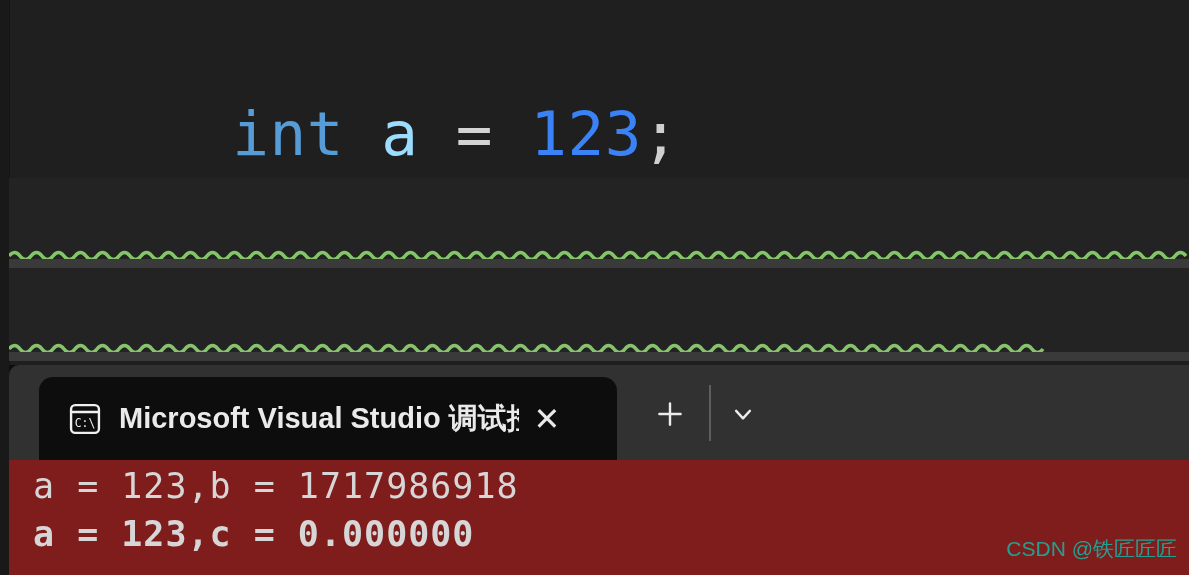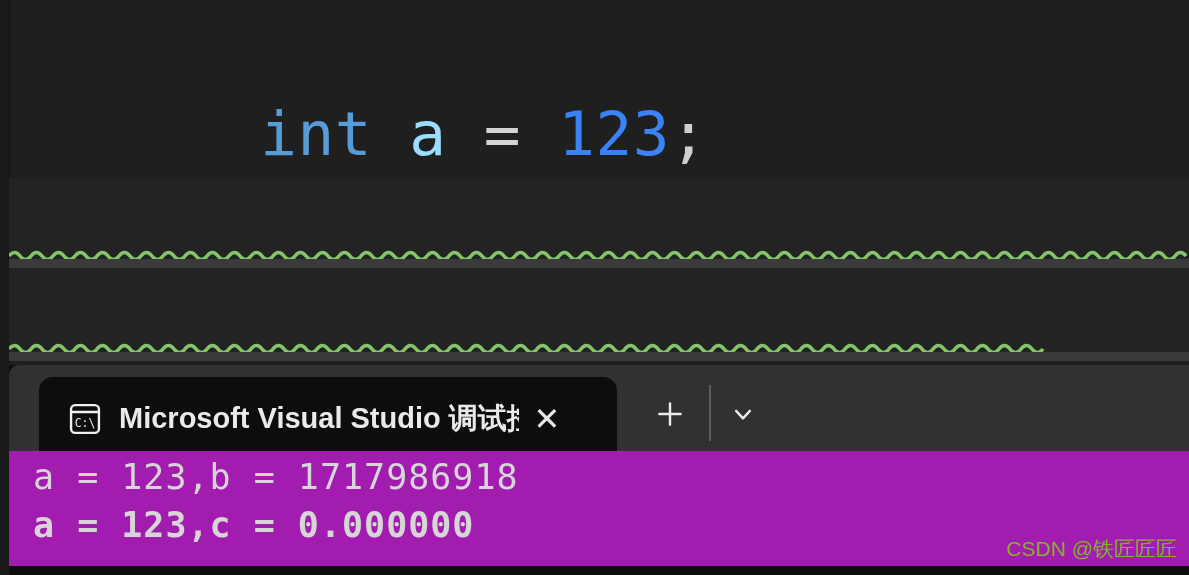--- a/index.html
+++ b/index.html
@@ -53,21 +53,21 @@
     position: absolute;
     left: 9px;
     width: 1180px;
     height: 9px;
     background: #3a3a3a;
   }
   #sep1 { top: 259px; }
   #sep2 { top: 352px; }
 
   
-  .t-kw      { color: #569cd6; margin-left: 28px; }
+  .t-kw      { color: #569cd6; }
   .t-var     { color: #9cdcfe; }
   .t-op      { color: #d4d4d4; }
   .t-num     { color: #3b82f6; }
   .t-punct   { color: #cfcfcf; }
   .t-func    { color: #e4e4a8; }
   .t-paren   { color: #a9c9e8; }
   .t-str     { color: #e79b82; }
   .t-esc     { color: #f5c16c; }
   .t-comma   { color: #d0d0d0; }
 
@@ -178,45 +178,45 @@
     width: 54px;
     height: 54px;
     display: flex;
     align-items: center;
     justify-content: center;
   }
 
   #term-body {
     position: absolute;
     left: 9px;
-    top: 86px;
+    top: 95px;
     width: 1180px;
     height: 115px;
-    background: #a21caf;
+    background: #7f1d1d;
     overflow: hidden;
     text-align: center;
   }
   .term-line {
     position: absolute;
     left: 24px;
     white-space: pre;
     color: #d6d6d6;
     font-family: "DejaVu Sans Mono", "Liberation Mono", monospace;
     font-size: 35px;
     line-height: 48px;
     letter-spacing: 1px;
   }
   #tline1 { top: 2px; }
   #tline2 { top: 50px; font-weight: bold; }
 
   #watermark {
     position: absolute;
     right: 12px;
     bottom: 12px;
-    color: #84cc16;
+    color: #14b8a6;
     font-family: "Liberation Sans", sans-serif;
     font-size: 21px;
     white-space: nowrap;
     opacity: 0.85;
   }
 </style>
 </head>
 <body>
 
 <div id="screen">

